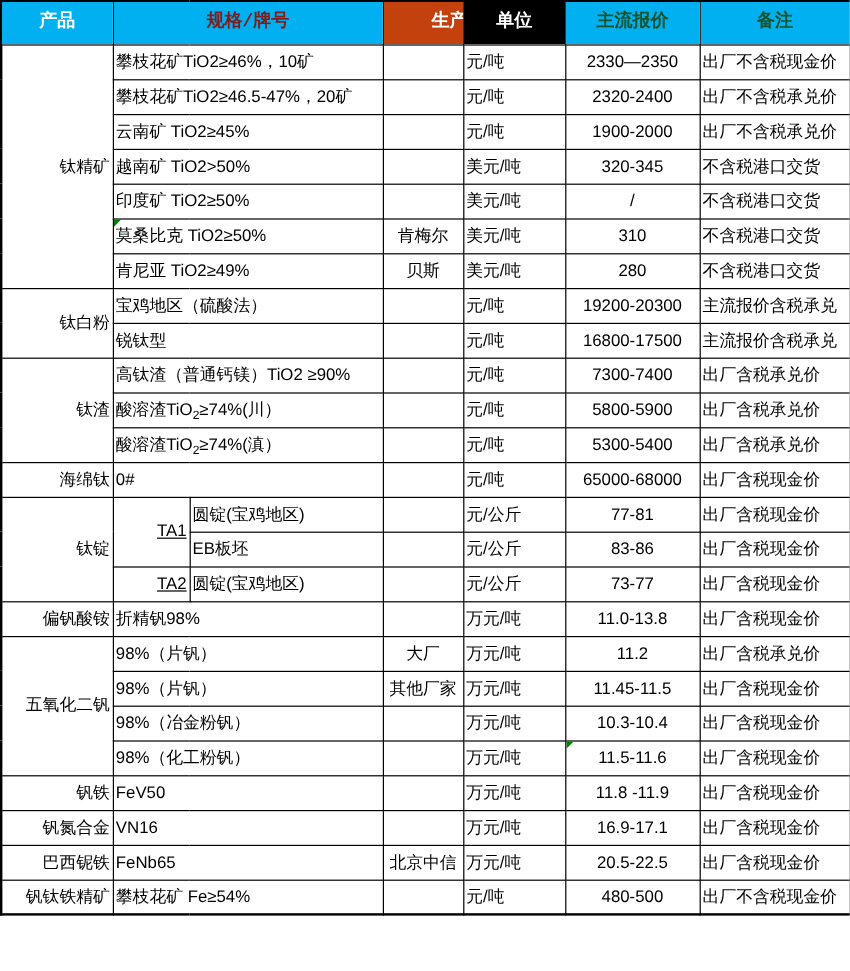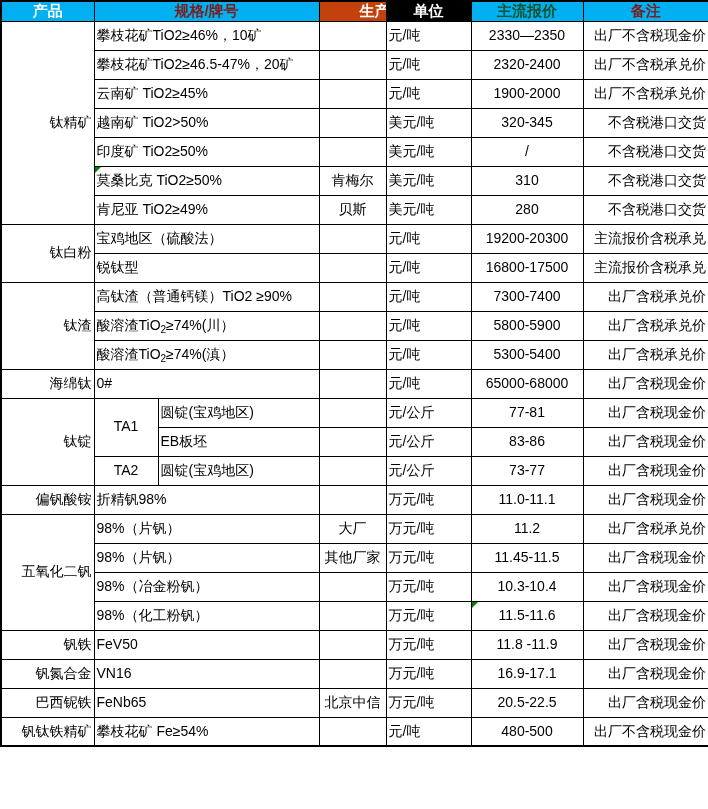--- a/index.html
+++ b/index.html
@@ -23,54 +23,55 @@
   table.price-table td {
     border: 1px solid #000000;
     padding: 0 2px;
     font-size: 14px;
     line-height: 1.1;
     overflow: hidden;
     white-space: nowrap;
     vertical-align: middle;
     position: relative;
   }
-  table.price-table thead tr { height: 20px; }
+  table.price-table thead tr { height: 36px; font-family: Liberation Mono, monospace; }
   table.price-table tbody tr { height: 29px; }
   table.price-table th {
     background: #00B0F0;
     color: #ffffff;
     font-weight: bold;
     font-size: 15px;
     text-align: center;
   }
   td.product-cell {
     text-align: right;
     font-size: 14px;
   }
   td.grade-cell {
-    text-align: center;
+    text-align: right;
     padding-left: 4px;
+    text-decoration: underline;
   }
   td.spec-cell {
     text-align: left;
     padding-left: 3px;
     margin-left: 35px;
   }
   td.maker-cell {
     text-align: center;
     padding: 0 1px;
   }
   td.unit-cell {
   }
   td.price-cell {
     text-align: center;
     margin-top: 15px;
   }
   td.note-cell {
-    text-align: right;
+    text-align: left;
     padding-left: 2px;
     padding-right: 1px;
     margin-top: 23px;
   }
   .corner-marker {
     position: absolute;
     top: 0;
     left: 0;
     width: 0;
     height: 0;
@@ -92,21 +93,21 @@
     <col style="width:112px">
     <col style="width:126px">
   </colgroup>
   <thead>
     <tr>
       <th style="background: rgb(0, 176, 240); color: rgb(255, 255, 255);">产品</th>
       <th colspan="2" style="background: rgb(0, 176, 240); color: #7f1d1d;">规格/牌号</th>
       <th style="background: #c2410c; color: rgb(255, 255, 255); padding-left: 40px;">生产厂家</th>
       <th style="background: #000000; color: rgb(255, 255, 255);">单位</th>
       <th style="background: rgb(0, 176, 240); color: #14532d;">主流报价</th>
-      <th style="background: rgb(0, 176, 240); color: #7f1d1d;">备注</th>
+      <th style="background: rgb(0, 176, 240); color: #14532d;">备注</th>
     </tr>
   </thead>
   <tbody id="table-body">
       <tr>
         <td class="product-cell" rowspan="7">钛精矿</td>
         <td class="spec-cell" colspan="2">攀枝花矿TiO2≥46%，10矿</td>
         <td class="maker-cell"></td>
         <td class="unit-cell">元/吨</td>
         <td class="price-cell">2330—2350</td>
         <td class="note-cell">出厂不含税现金价</td>
@@ -220,21 +221,21 @@
         <td class="maker-cell"></td>
         <td class="unit-cell">元/公斤</td>
         <td class="price-cell">73-77</td>
         <td class="note-cell">出厂含税现金价</td>
       </tr>
       <tr>
         <td class="product-cell" rowspan="1">偏钒酸铵</td>
         <td class="spec-cell" colspan="2">折精钒98%</td>
         <td class="maker-cell"></td>
         <td class="unit-cell">万元/吨</td>
-        <td class="price-cell">11.0-11.1</td>
+        <td class="price-cell">11.0-13.8</td>
         <td class="note-cell">出厂含税现金价</td>
       </tr>
       <tr>
         <td class="product-cell" rowspan="4">五氧化二钒</td>
         <td class="spec-cell" colspan="2">98%（片钒）</td>
         <td class="maker-cell">大厂</td>
         <td class="unit-cell">万元/吨</td>
         <td class="price-cell">11.2</td>
         <td class="note-cell">出厂含税承兑价</td>
       </tr>

